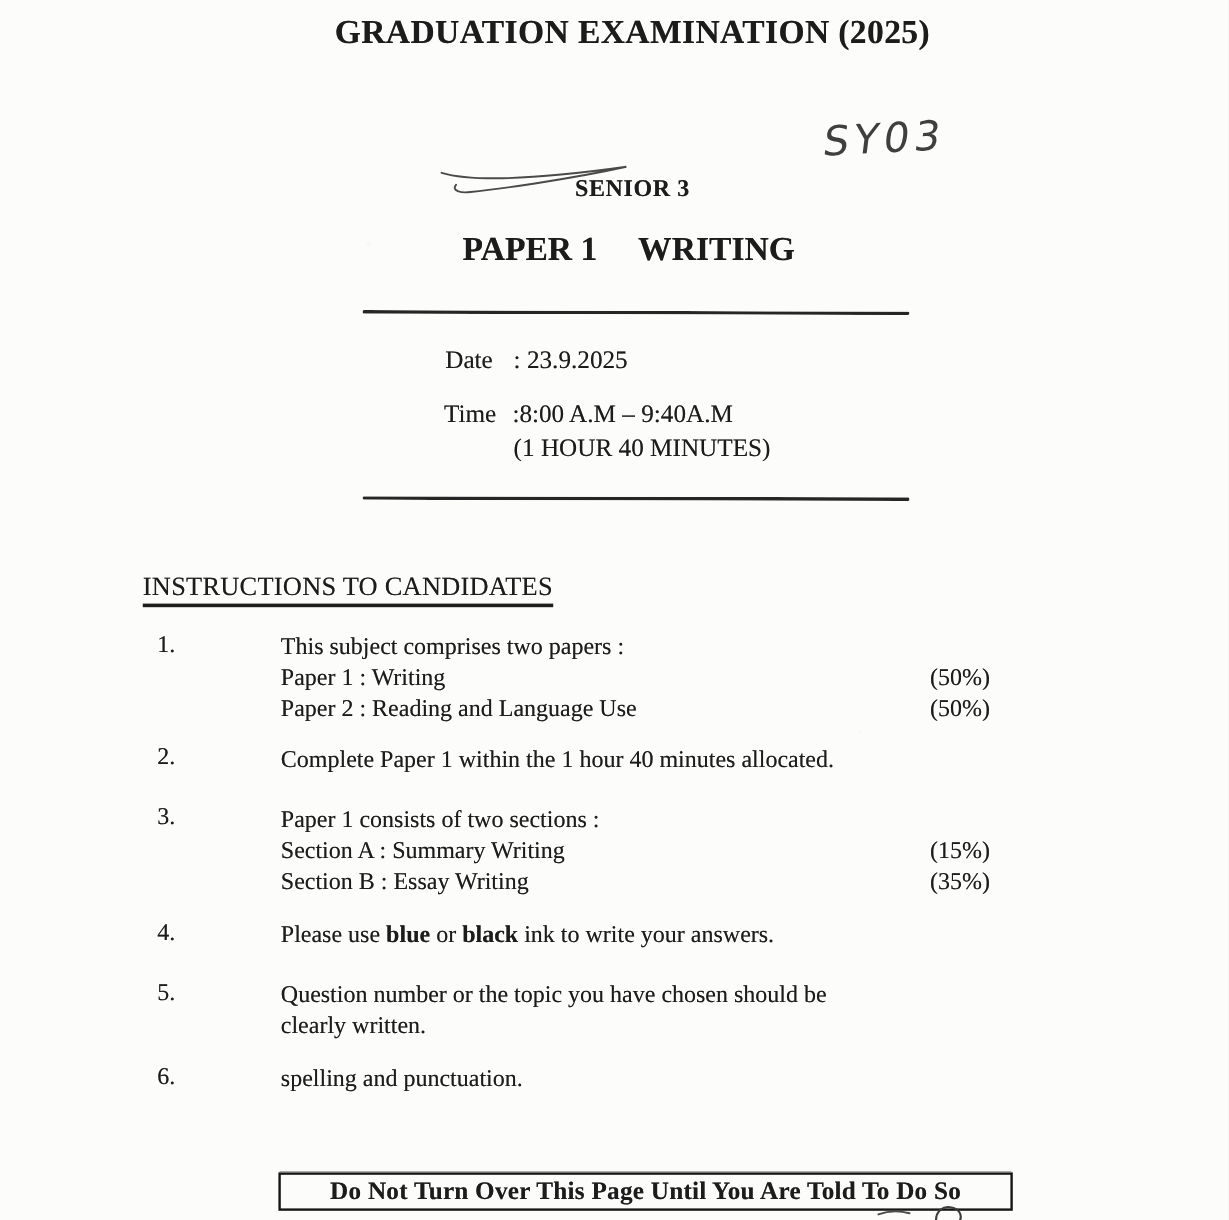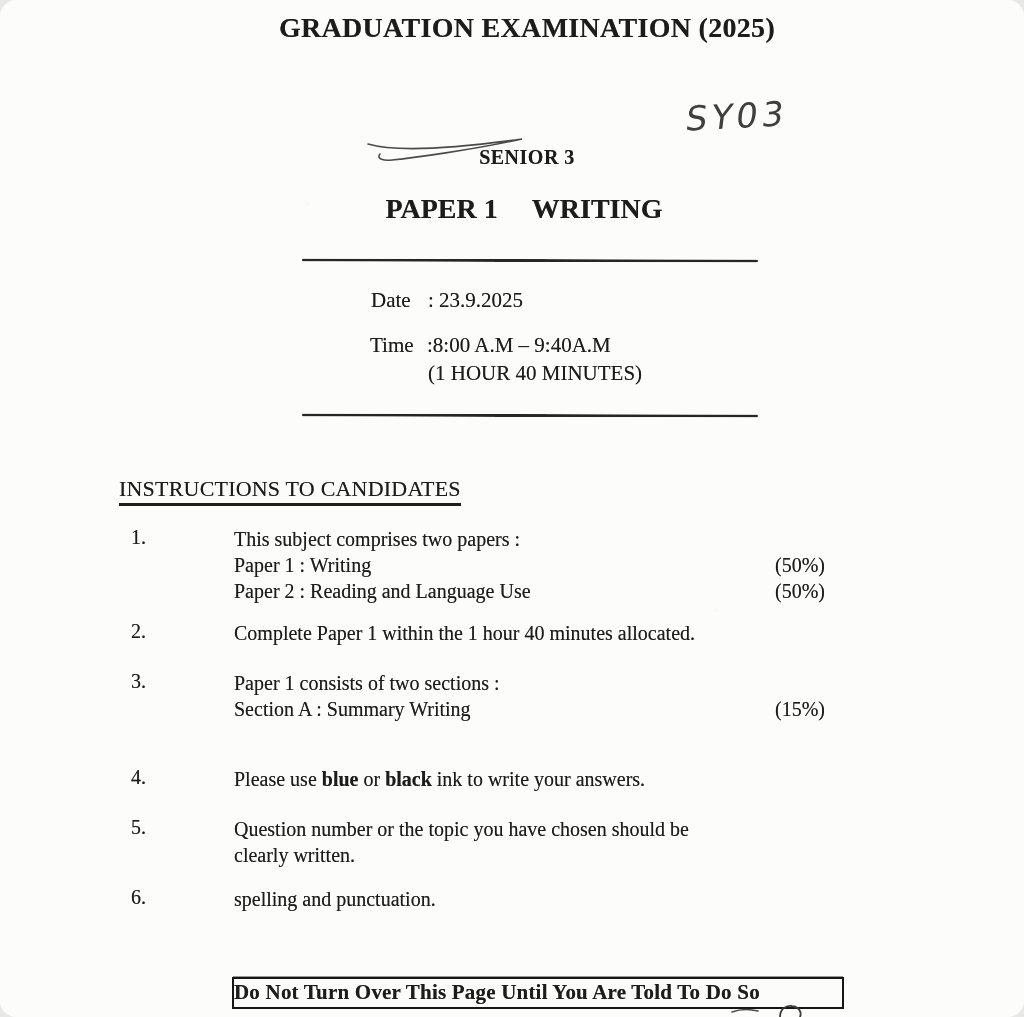--- a/index.html
+++ b/index.html
@@ -6,21 +6,20 @@
   .page{
     position:relative;
     width:1024px;height:1017px;
     margin:0 auto;
     background:#fcfcfb;
     background-image:radial-gradient(circle at 30% 20%, rgba(0,0,0,0.012) 0 2px, transparent 3px),
                      radial-gradient(circle at 70% 60%, rgba(0,0,0,0.015) 0 1px, transparent 2px);
     color:#1c1c1c;
     font-family:"Liberation Serif","DejaVu Serif",serif;
     overflow:hidden;
-    border-radius:16px;
   }
   .abs{position:absolute;}
   .b{font-weight:bold;}
   .scan{text-shadow:0 0 0.5px rgba(20,20,20,0.55);}
 
   .exam-title{left:0;top:12px;width:1054px;text-align:center;font-size:28px;font-weight:bold;letter-spacing:0.3px;}
   .subject{left:368px;top:105px;font-size:29px;font-weight:bold;letter-spacing:0.2px;}
   .hand{
     font-family:"DejaVu Sans",sans-serif;
     color:#3f3f3f;
@@ -54,21 +53,21 @@
   .item{left:0;top:0;width:1024px;font-size:20px;}
   .item .num{position:absolute;left:131px;top:0;}
   .item .lines{position:absolute;left:234px;top:0;width:640px;}
   .item .line{position:relative;height:26px;line-height:26px;white-space:nowrap;}
   .item .weight{position:absolute;left:541px;top:0;}
 
   .footer-box{
     left:232px;top:977px;width:608px;height:28px;
     border:2px solid #161616;
     box-shadow:0 -2px 0 -1px rgba(30,30,30,0.45);
-    text-align:left;
+    text-align:center;
   }
   .footer-box .notice{display:inline-block;line-height:27px;font-size:21px;font-weight:bold;letter-spacing:0.2px;}
   .marks{left:718px;top:1001px;}
 </style>
 </head>
 <body>
 
 <div class="page">
 
   <div class="abs exam-title scan">GRADUATION EXAMINATION (2025)</div>
@@ -127,20 +126,24 @@
     <span class="num scan">3.</span>
     <div class="lines">
       <div class="line">
         <span class="scan">Paper 1 consists of two sections :</span>
         <span class="weight scan"></span>
       </div>
       <div class="line">
         <span class="scan">Section A : Summary Writing</span>
         <span class="weight scan">(15%)</span>
       </div>
+      <div class="line">
+        <span class="scan">Section B : Essay Writing</span>
+        <span class="weight scan">(35%)</span>
+      </div>
     </div>
   </div>
 
   <div class="abs item" style="top:766px">
     <span class="num scan">4.</span>
     <div class="lines">
       <div class="line"><span class="scan">Please use </span><span class="b scan">blue</span><span class="scan"> or </span><span class="b scan">black</span><span class="scan"> ink to write your answers.</span></div>
     </div>
   </div>
 

